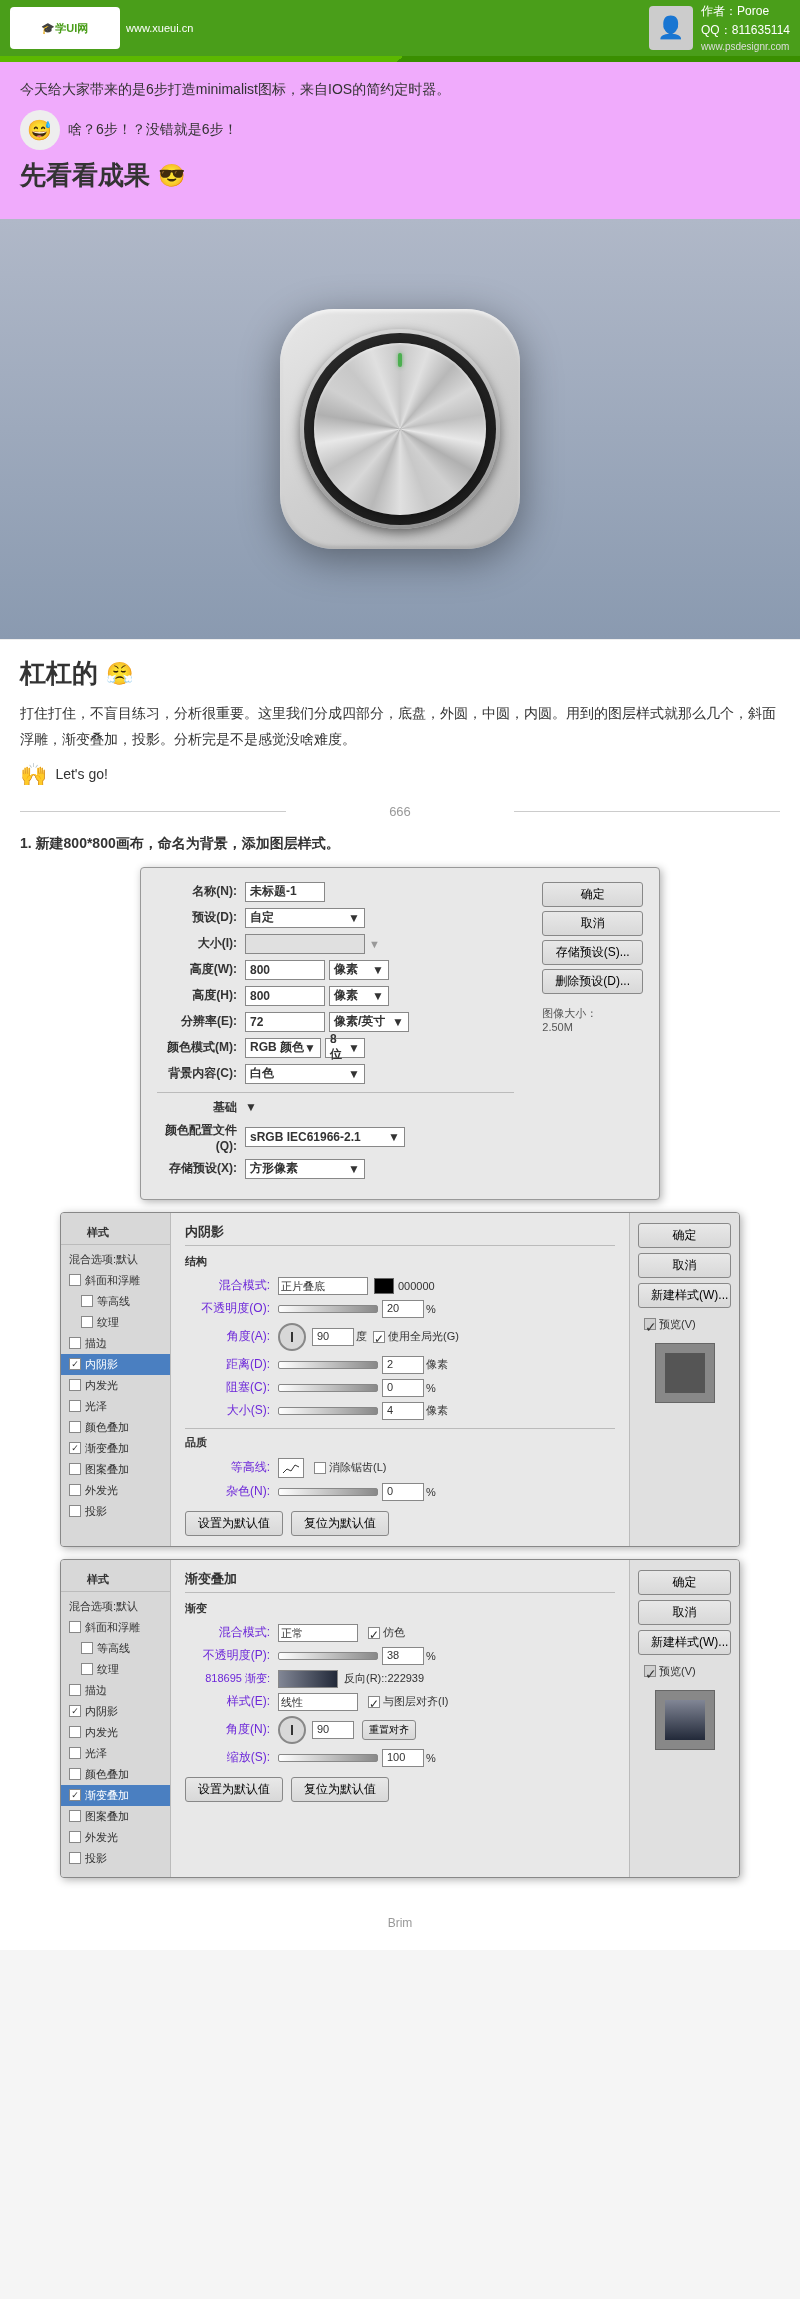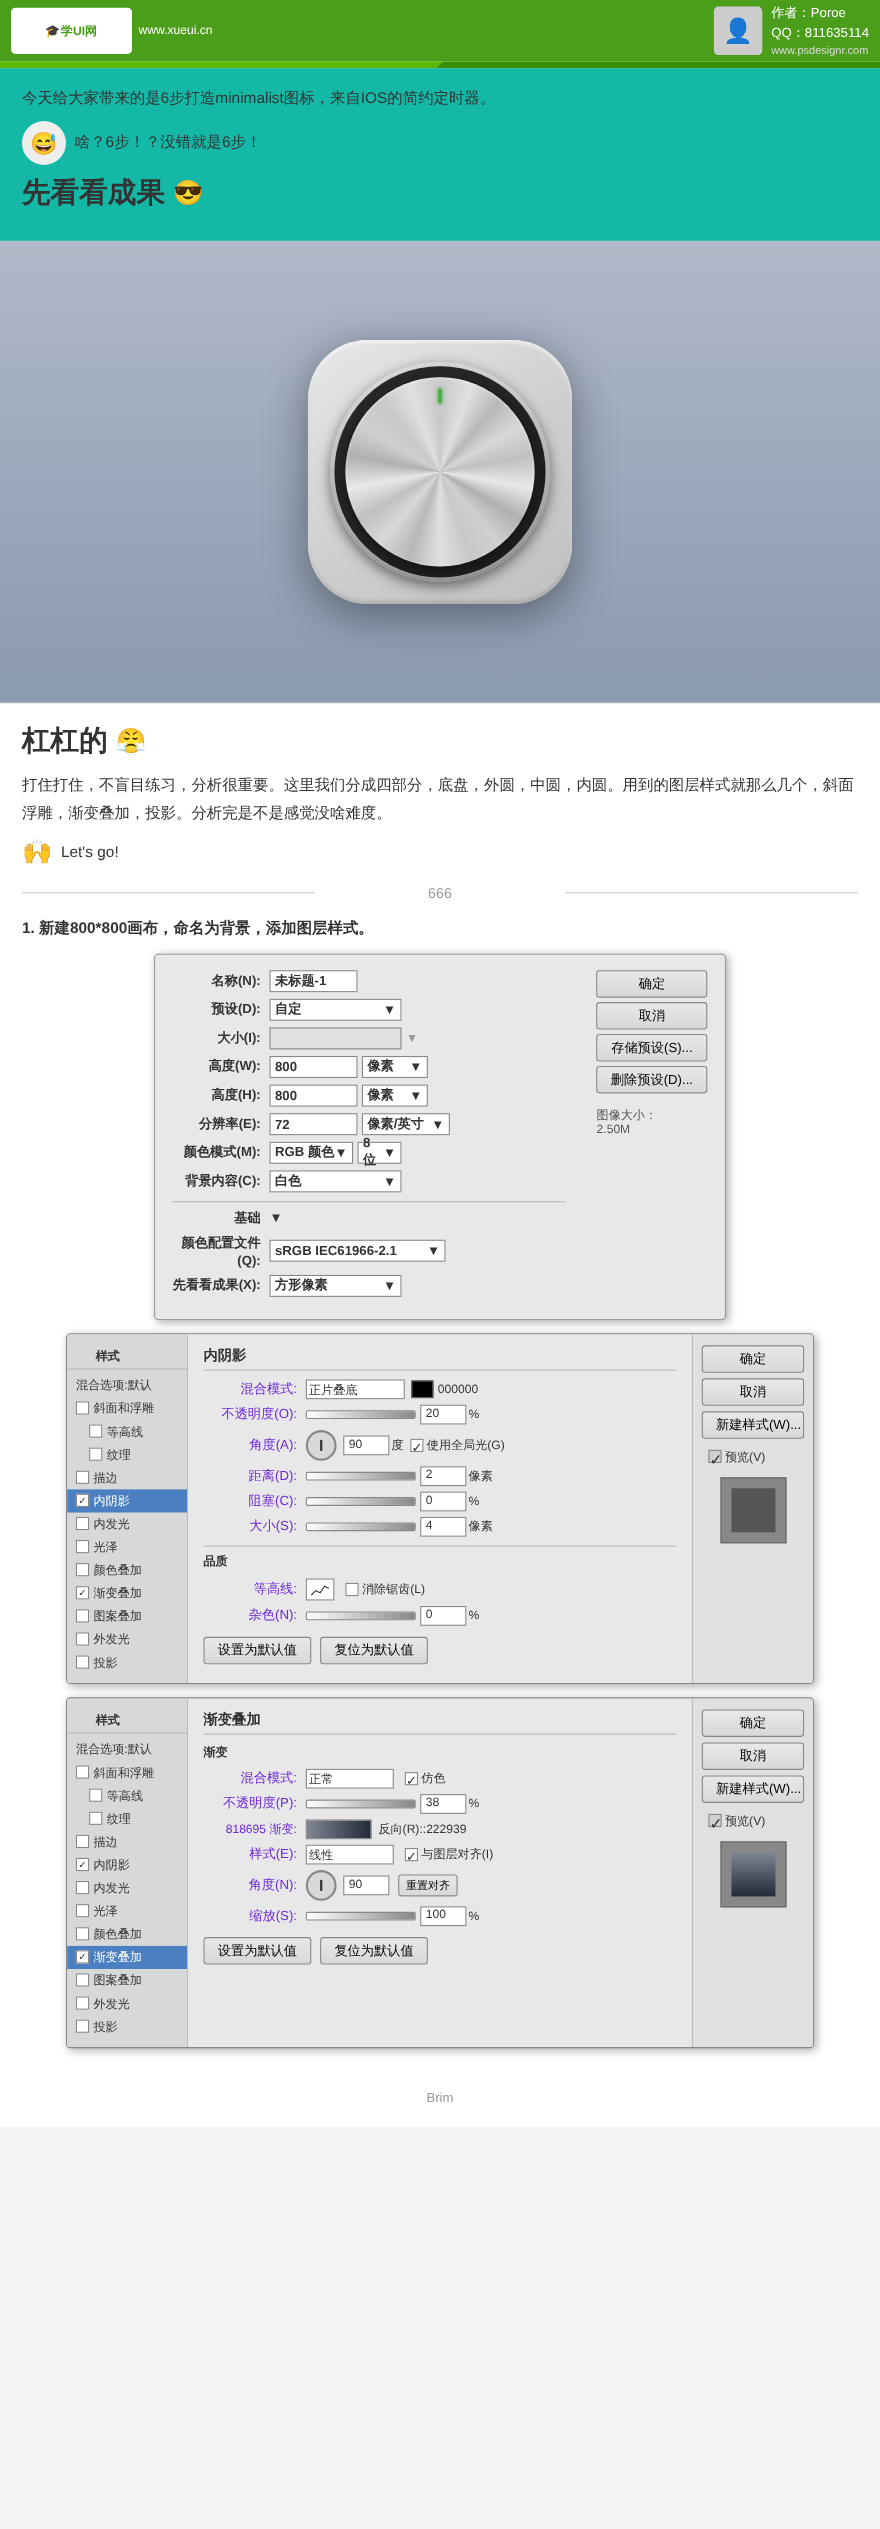--- a/index.html
+++ b/index.html
@@ -62,21 +62,21 @@
     .author-info div { margin-bottom: 2px; }
 
     
     .green-strip {
       height: 6px;
       background: linear-gradient(135deg, #5cb800 50%, #3a8f00 50%);
     }
 
     
     .content {
-      background: #14b8a6;
+      background: #f0abfc;
       padding: 16px 20px;
     }
 
     .intro-text {
       font-size: 14px;
       color: #333;
       margin-bottom: 10px;
       line-height: 1.6;
     }
 
@@ -635,21 +635,21 @@
             <span style="font-size:12px;color:#333;">▼</span>
           </div>
           <div class="ps-row">
             <span class="ps-label">颜色配置文件(Q):</span>
             <div class="ps-input" style="width:160px;">
               <span>sRGB IEC61966-2.1</span>
               <span style="margin-left:auto;">▼</span>
             </div>
           </div>
           <div class="ps-row">
-            <span class="ps-label">先看看成果(X):</span>
+            <span class="ps-label">存储预设(X):</span>
             <div class="ps-input" style="width:120px;">
               <span>方形像素</span>
               <span style="margin-left:auto;">▼</span>
             </div>
           </div>
         </div>
       </div>
       <div class="ps-btn-group">
         <button class="ps-btn">确定</button>
         <button class="ps-btn">取消</button>
@@ -713,20 +713,21 @@
         外发光
       </div>
       <div class="ls-item">
         <div class="ls-item-cb"></div>
         投影
       </div>
     </div>
 
     <div class="ls-content">
       <div class="ls-section-title">内阴影</div>
+      <div class="ls-section-title" style="font-size:11px;border:none;margin-bottom:4px;">结构</div>
 
       <div class="ls-row">
         <span class="ls-label">混合模式:</span>
         <div class="ls-select-sm" style="width:90px;">
           <span style="font-size:11px;">正片叠底</span>
         </div>
         <div style="width:20px;height:16px;background:#000;border:1px solid #666;margin-left:6px;"></div>
         <span style="font-size:11px;margin-left:4px;color:#333;">000000</span>
       </div>
 

